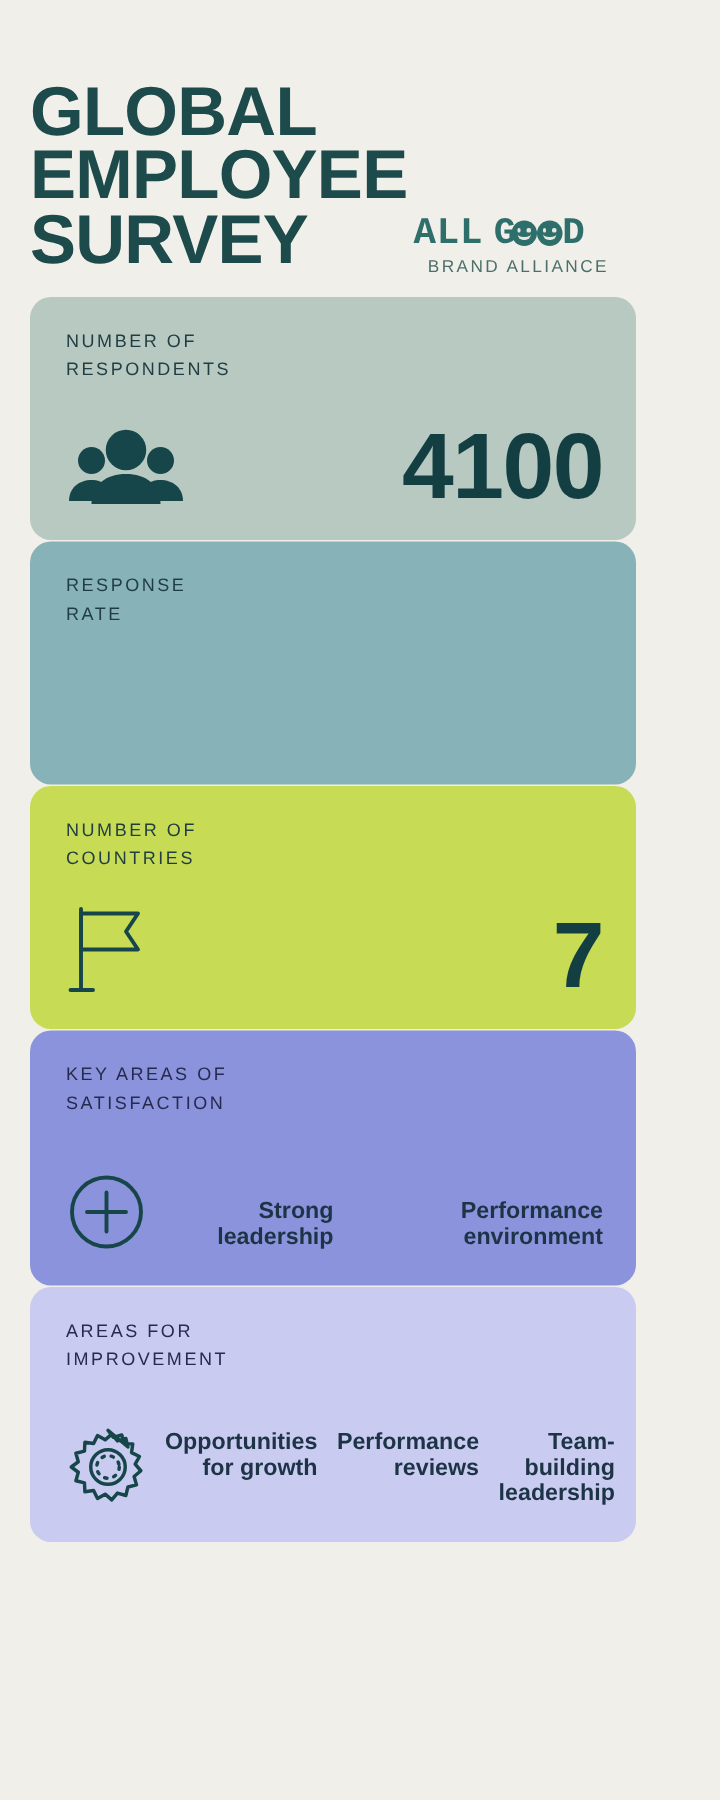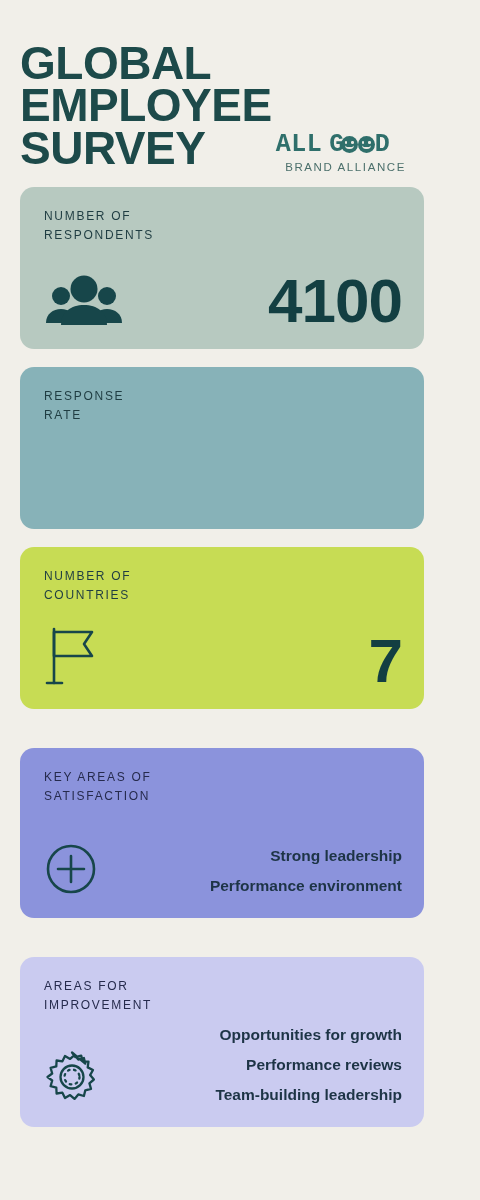--- a/index.html
+++ b/index.html
@@ -2,21 +2,21 @@
 <html><head>
 <meta charset="utf-8">
 <style>
   * { margin:0; padding:0; box-sizing:border-box; }
   html, body {
     width:480px; height:1200px;
     background:#f1efe9;
     font-family:"Liberation Sans", sans-serif;
     overflow:hidden;
   }
-  .page { position:relative; width:444px; height:1200px; padding:4px 20px; }
+  .page { position:relative; width:444px; height:1200px; padding:15px 20px; }
 
   
   .header { padding-top:38px; position:relative; }
   .title {
     font-size:46px; line-height:0.92; font-weight:bold;
     letter-spacing:-0.5px; color:#1d4a4a; text-transform:uppercase;
     max-width:340px;
   }
   .title span { display:block; }
   .logo {
@@ -42,47 +42,47 @@
   .smile-arc {
     position:absolute; left:4px; right:4px; top:8.5px; height:4.5px;
     border-bottom:2px solid #e9e7e0; border-radius:0 0 7px 7px;
   }
   .logo-sub {
     margin-top:4px; font-size:11.5px; letter-spacing:1.6px;
     color:#4b6f6b; font-weight:normal;text-align:right;
   }
 
   
-  .cards { margin-top:18px; display:flex; flex-direction:column; gap:18px; }
+  .cards { margin-top:18px; display:flex; flex-direction:column; gap:1px; }
   .card {
     position:relative; border-radius:14px; padding:20px 22px 18px 24px;
     min-height:162px; display:flex; flex-direction:column;
   }
   .card-label {
     font-size:12px; letter-spacing:1.7px; line-height:1.55;
     color:#1f3d42; text-transform:uppercase; white-space:pre-line;
   }
   .card-body {
     flex:1; display:flex; align-items:flex-end;
     justify-content:space-between; gap:10px;
   }
   .card-icon { display:flex; align-items:flex-end; padding-bottom:4px; }
   .card-value {
     font-size:62px; font-weight:bold; color:#133f42;
     line-height:0.9; letter-spacing:-1px; padding-bottom:2px;
   }
   .card-list {
-    display:flex; flex-direction:column; gap:13px;
+    display:flex; flex-direction:row; gap:13px;
     text-align:right; padding-bottom:6px;
   }
   .card-list div {
     font-size:15.5px; font-weight:bold; color:#1d3446; line-height:1.1;
   }
   .list-card .card-label { color:#262b4d; }
-  .list-card { min-height:170px;margin-top:21px; }
+  .list-card { min-height:170px; }
 </style>
 </head>
 <body>
 
 <div class="page">
 
   <div class="header">
     <div class="title">
       <span>GLOBAL</span>
       <span>EMPLOYEE</span>

